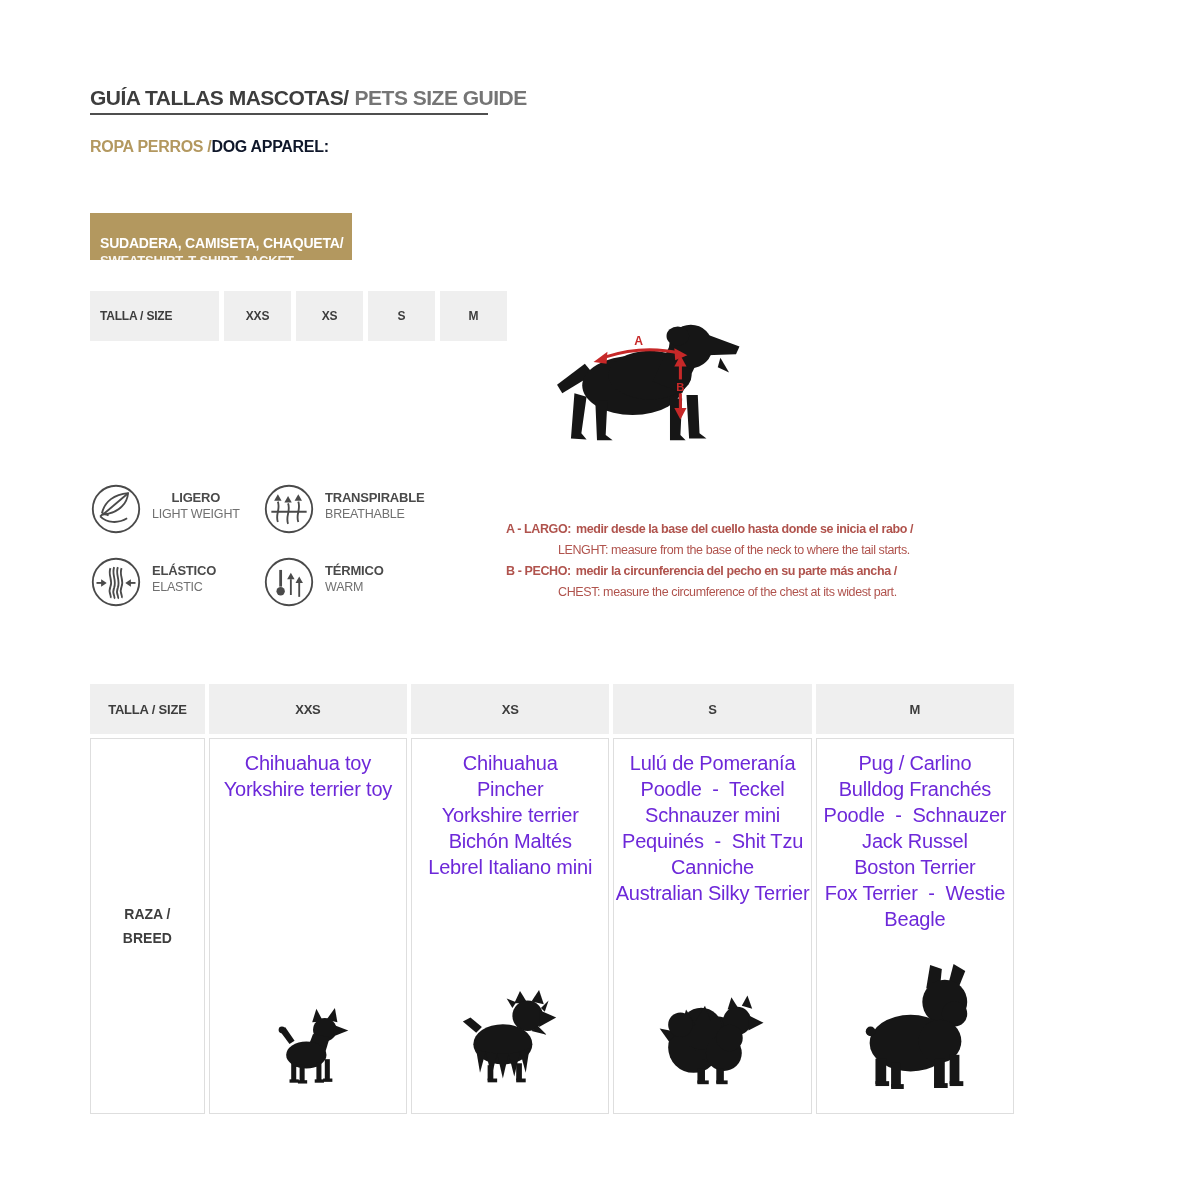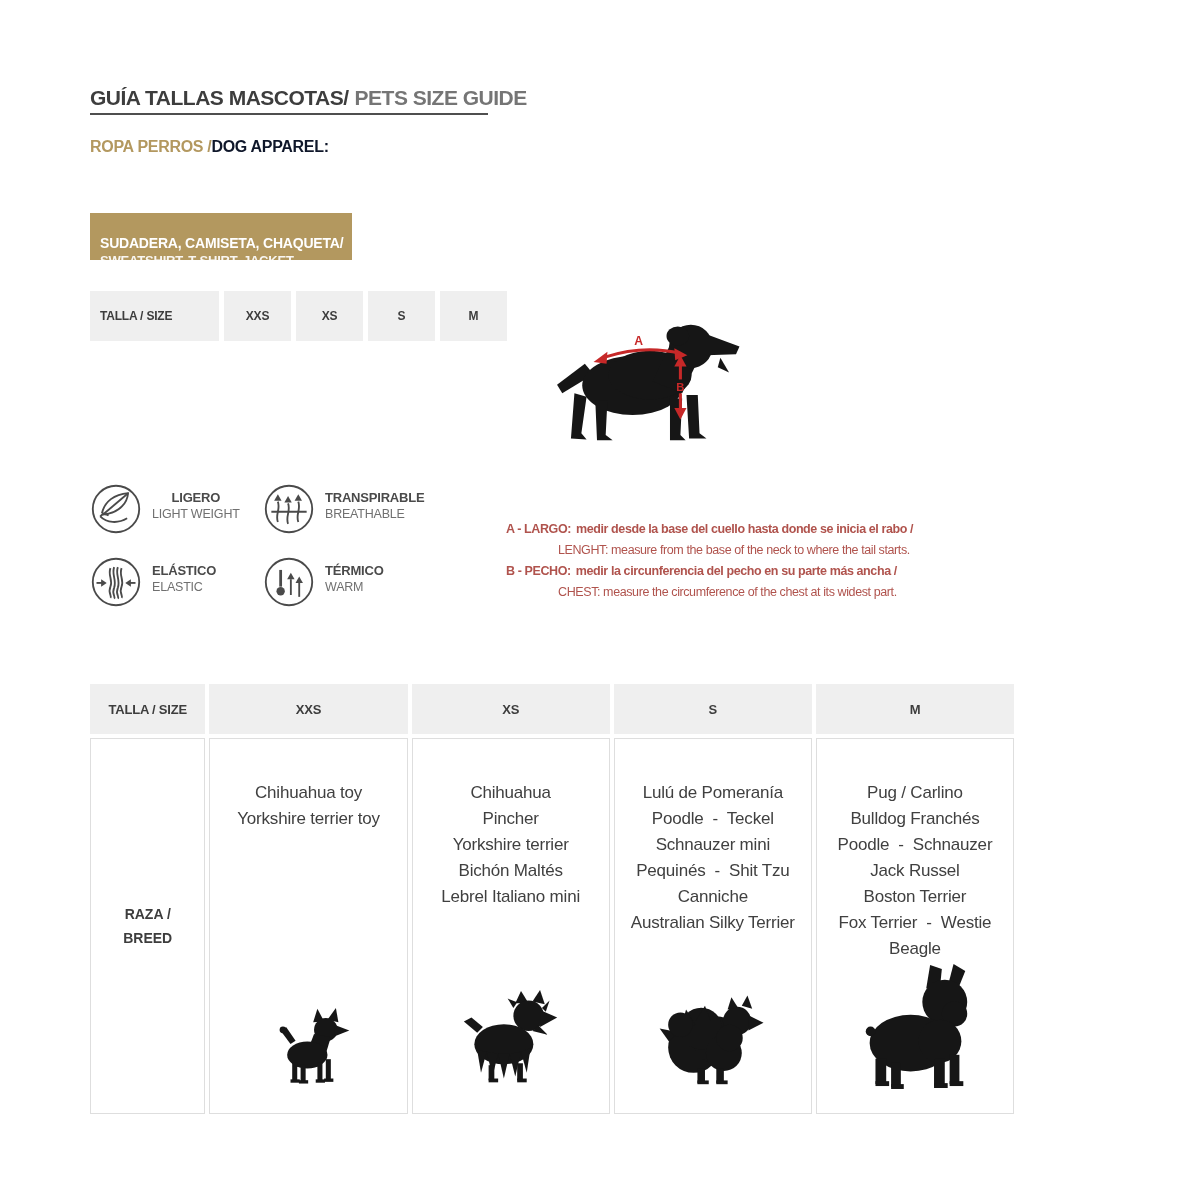--- a/index.html
+++ b/index.html
@@ -49,21 +49,21 @@
   
   .breed-table-wrap{position:absolute;left:90px;top:684px;}
   table.breed-table{border-collapse:separate;border-spacing:4px 4px;margin:-4px 0 0 -4px;}
   table.breed-table td{vertical-align:top;text-align:center;}
   table.breed-table tr.head td{height:48px;background:#efefef;font-size:13px;font-weight:bold;vertical-align:middle;letter-spacing:-0.2px;}
   table.breed-table td.b0{width:118px;}
   table.breed-table td.bc{width:206px;}
   table.breed-table tr.body td{height:372px;background:#ffffff;border:1px solid #dedede;position:relative;}
   .raza-cell{display:flex;height:100%;align-items:center;justify-content:center;
              font-size:14px;font-weight:bold;line-height:24px;white-space:pre-line;}
-  .breeds{padding-top:40px;font-size:17px;line-height:26px;color:#404040;white-space:pre-wrap;letter-spacing:-0.2px;}
+  .breeds{padding-top:10px;font-size:20px;line-height:26px;color:#6d28d9;white-space:pre-wrap;letter-spacing:-0.2px;}
   .dog-svg{position:absolute;left:50%;transform:translateX(-50%);}
 </style>
 </head>
 <body>
 
 <div class="canvas">
 
   <div class="title">
     <span class="t-es">GUÍA TALLAS MASCOTAS/</span><span class="t-en">PETS SIZE GUIDE</span>
   </div>

